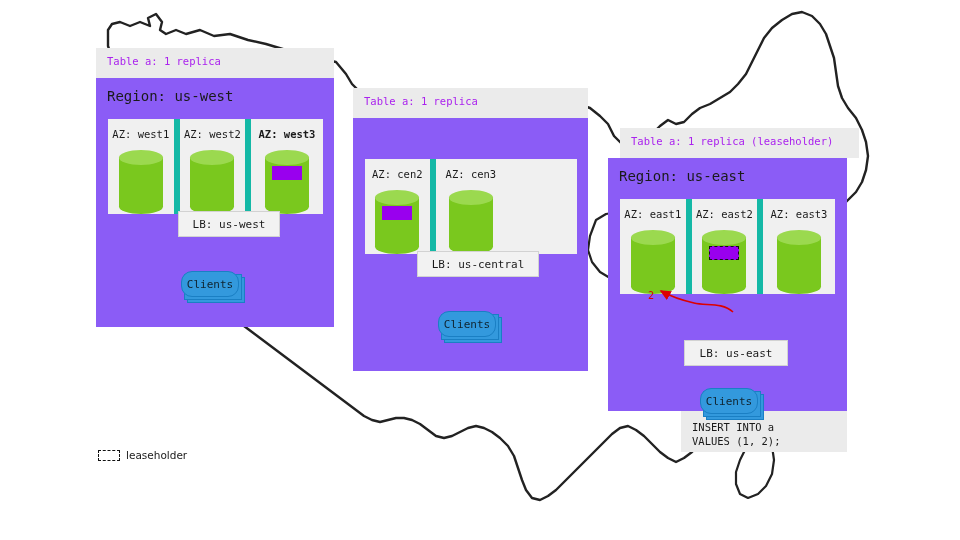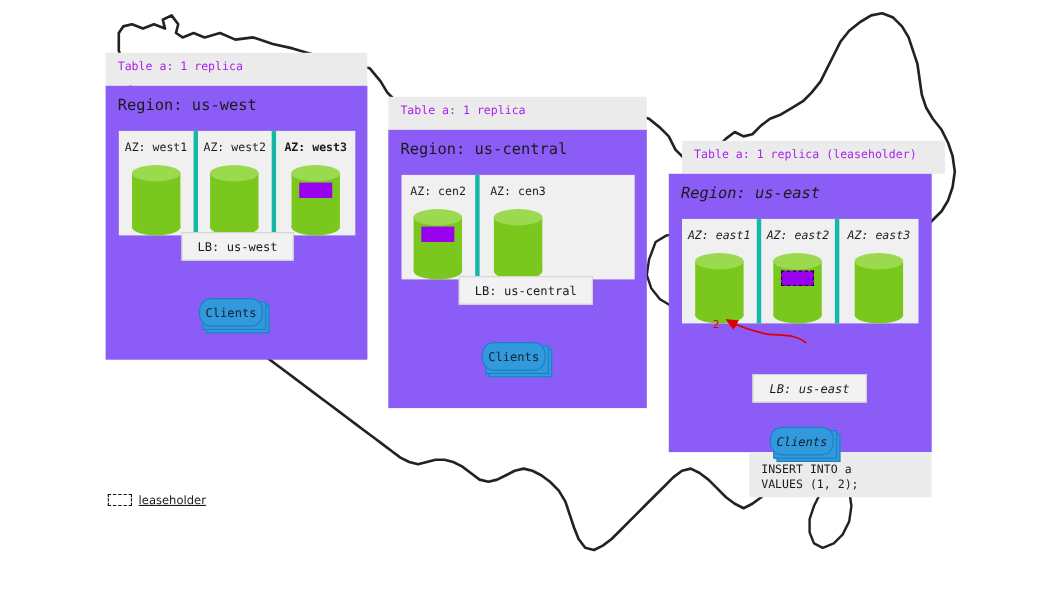--- a/index.html
+++ b/index.html
@@ -37,21 +37,21 @@
     white-space:nowrap;
   }
   .az-row{
     position:absolute;
     display:flex;
     background:#f0f0f0;
   }
   .az-cell{
     position:relative;
     box-sizing:border-box;
-    border-right:4px solid #14b8a6;
+    border-right:6px solid #14b8a6;
     display:flex;
     flex-direction:column;
     align-items:center;
   }
   .az-cell:last-child{border-right:none;}
   .az-label{
     font-size:10.5px;
     color:#1a1a1a;
     margin-top:9px;
     white-space:nowrap;
@@ -117,24 +117,23 @@
     font-size:10.5px;
     line-height:14px;
     color:#1a1a1a;
     white-space:pre;
     z-index:4;
   }
 
   
   .legend{
     position:absolute;
-    display:flex;align-items:flex-start;
+    display:flex;align-items:flex-end;
     font-size:10.5px;color:#1a1a1a;
     font-family:"DejaVu Sans","Liberation Sans",sans-serif;
-    text-decoration:underline;
   }
   .legend .swatch{
     width:22px;height:11px;
     border:1.5px dashed #111111;
     box-sizing:border-box;
     margin-right:6px;
     background:transparent;
   }
 
   
@@ -218,34 +217,33 @@
           <div class="az-label">AZ: west3</div>
           <div class="cyl" style="width:44px;height:68px;">
             <div class="bot"></div>
             <div class="body"></div>
             <div class="top"></div>
             <div class="replica-bar" style="left:7px;top:16px;width:30px;height:14px;"></div>
           </div>
         </div>
       </div>
 
-      <div class="lb-box" style="left:69px;top:133px;width:102px;height:26px;">LB: us-west</div>
+      <div class="lb-box" style="left:82px;top:133px;width:102px;height:26px;">LB: us-west</div>
 
       <div class="clients" style="left:85px;top:193px;width:64px;height:32px;">
         <div class="card" style="left:6px;top:6px;width:58px;height:26px;"></div>
         <div class="card" style="left:3px;top:3px;width:58px;height:26px;"></div>
         <div class="card front" style="left:0px;top:0px;width:58px;height:26px;">Clients</div>
       </div>
     </div>
   </div>
 
   <div class="region-group" style="left:353px;top:88px;width:235px;">
     <div class="table-header" style="width:235px;height:30px;">Table a: 1 replica</div>
     <div class="region-box" style="width:235px;height:253px;">
-      <div class="region-title">Region: us-central</div>
 
       <div class="az-row" style="left:12px;top:41px;width:212px;height:95px;">
         <div class="az-cell" style="width:70.6px;">
           <div class="az-label">AZ: cen2</div>
           <div class="cyl" style="width:44px;height:68px;">
             <div class="bot"></div>
             <div class="body"></div>
             <div class="top"></div>
             <div class="replica-bar" style="left:7px;top:16px;width:30px;height:14px;"></div>
           </div>
@@ -265,21 +263,21 @@
       <div class="clients" style="left:85px;top:193px;width:64px;height:32px;">
         <div class="card" style="left:6px;top:6px;width:58px;height:26px;"></div>
         <div class="card" style="left:3px;top:3px;width:58px;height:26px;"></div>
         <div class="card front" style="left:0px;top:0px;width:58px;height:26px;">Clients</div>
       </div>
     </div>
   </div>
 
   <div class="region-group" style="left:608px;top:128px;width:239px;">
     <div class="table-header" style="width:239px;height:30px;margin-left:12px;">Table a: 1 replica (leaseholder)</div>
-    <div class="region-box" style="width:239px;height:253px;font-style:italic;">
+    <div class="region-box" style="width:239px;height:253px;">
       <div class="region-title">Region: us-east</div>
 
       <div class="az-row" style="left:12px;top:41px;width:215px;height:95px;">
         <div class="az-cell" style="width:71.6px;">
           <div class="az-label">AZ: east1</div>
           <div class="cyl" style="width:44px;height:68px;">
             <div class="bot"></div>
             <div class="body"></div>
             <div class="top"></div>
           </div>

